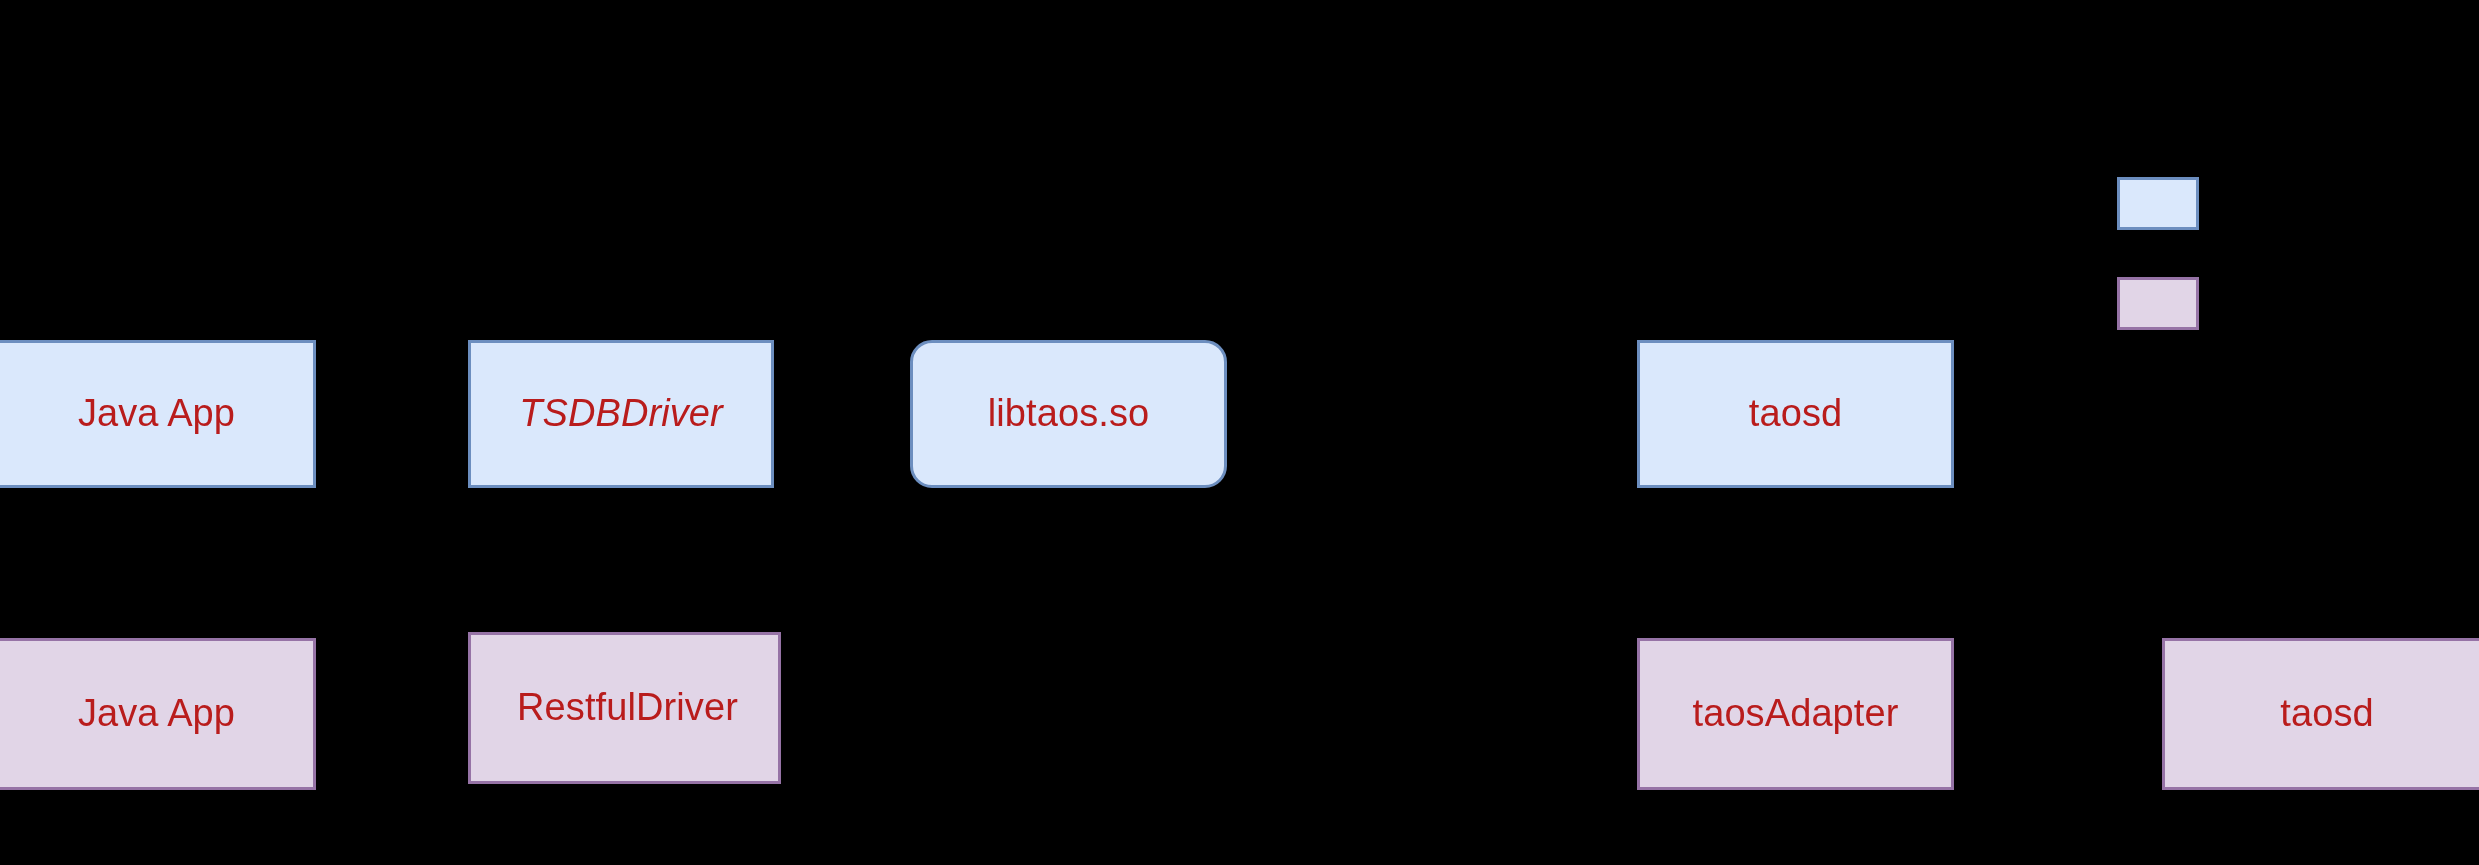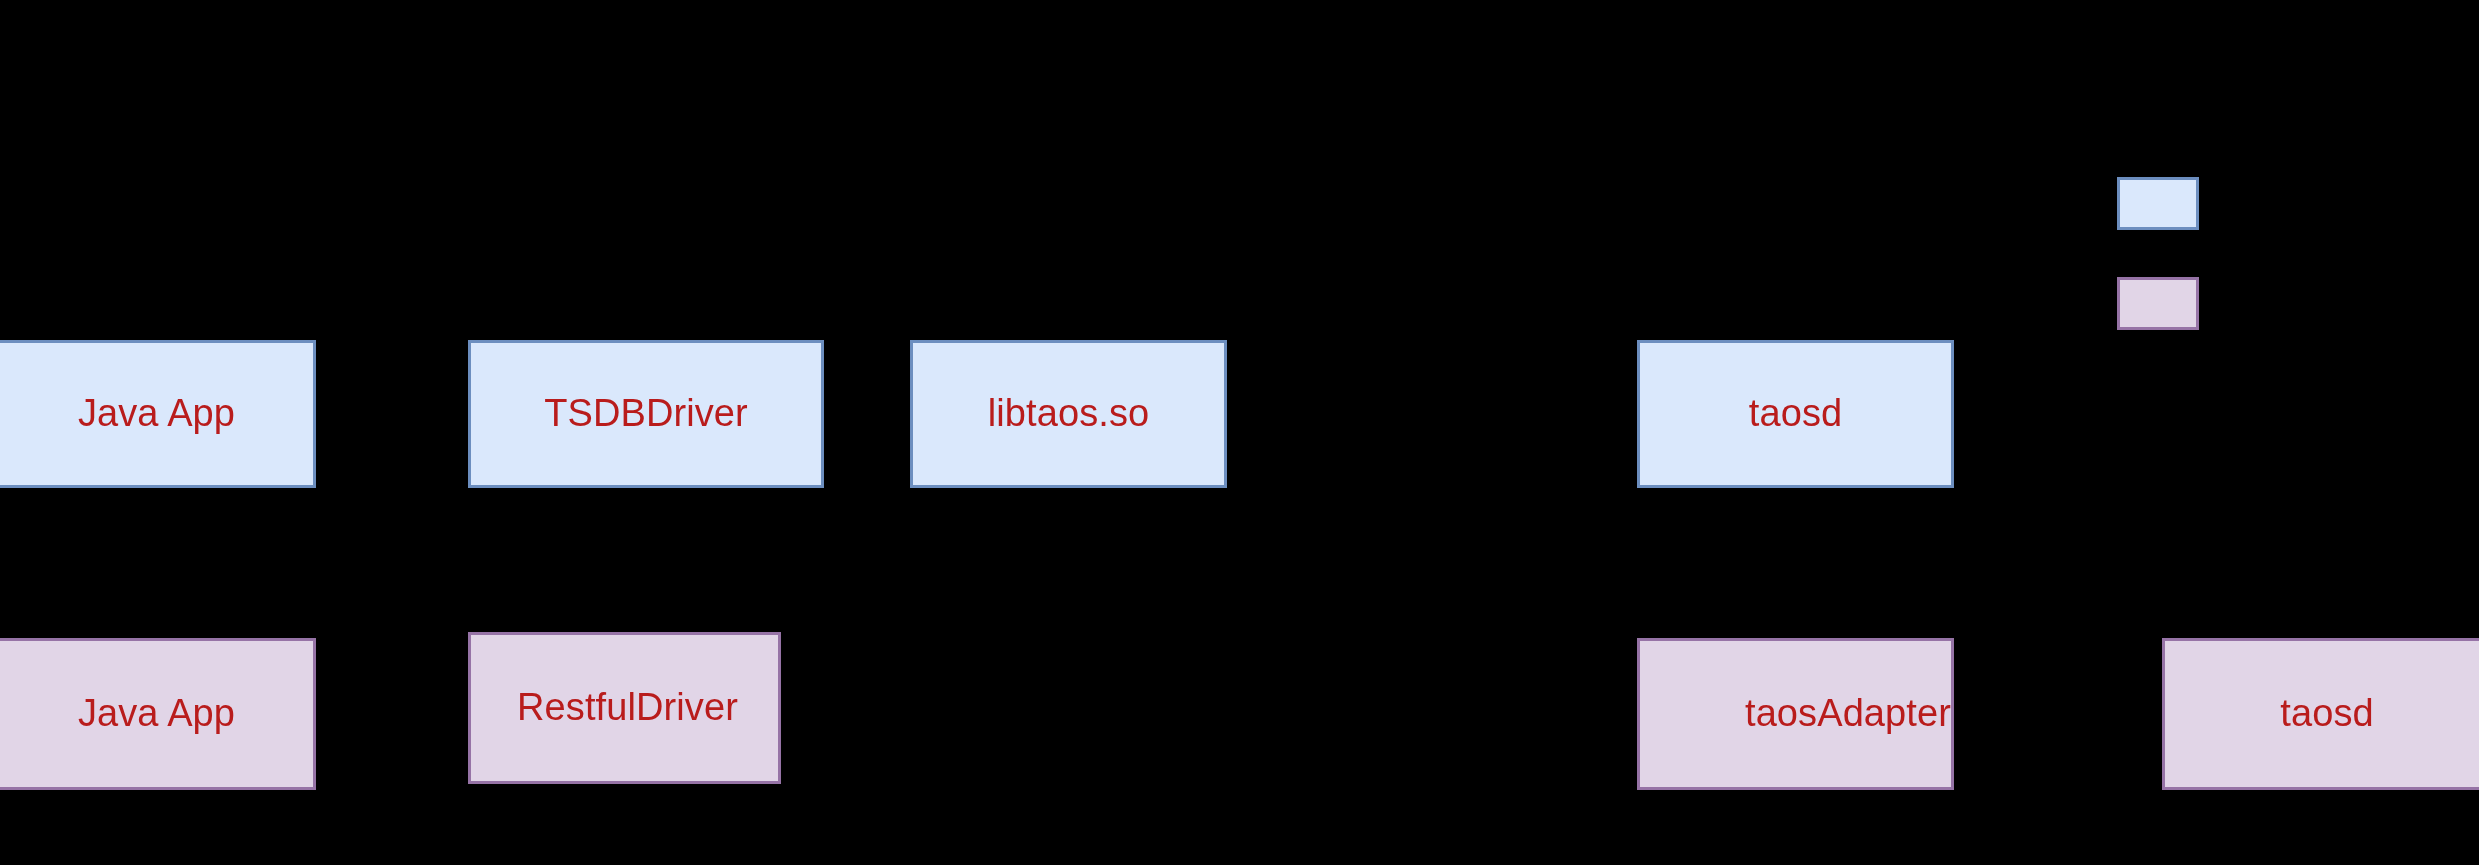--- a/index.html
+++ b/index.html
@@ -100,41 +100,41 @@
       <line x1="316" y1="714" x2="468" y2="714"></line>
       <line x1="785" y1="714" x2="1637" y2="714"></line>
       <line x1="1954" y1="714" x2="2162" y2="714"></line>
     </g>
   </svg>
 
   <div class="node native" style="left:-3px; top:340px; width:319px; height:148px;">
     <span class="node-label">Java App</span>
   </div>
 
-  <div class="node native" style="left:468px; top:340px; width:356px; height:148px;">
+  <div class="node native" style="left:468px; top:340px; width:306px; height:148px;font-style:italic;">
     <span class="node-label">TSDBDriver</span>
   </div>
 
-  <div class="node native" style="left:910px; top:340px; width:317px; height:148px;">
+  <div class="node native" style="left:910px; top:340px; width:317px; height:148px;border-radius:22px;">
     <span class="node-label">libtaos.so</span>
   </div>
 
   <div class="node native" style="left:1637px; top:340px; width:317px; height:148px;">
     <span class="node-label">taosd</span>
   </div>
 
   <div class="node rest" style="left:-3px; top:638px; width:319px; height:152px;">
     <span class="node-label">Java App</span>
   </div>
 
   <div class="node rest" style="left:468px; top:632px; width:313px; height:152px;padding-left:6px;">
     <span class="node-label">RestfulDriver</span>
   </div>
 
-  <div class="node rest" style="left:1637px; top:638px; width:317px; height:152px;justify-content:flex-end;">
+  <div class="node rest" style="left:1637px; top:638px; width:317px; height:152px;">
     <span class="node-label">taosAdapter</span>
   </div>
 
   <div class="node rest" style="left:2162px; top:638px; width:330px; height:152px;">
     <span class="node-label">taosd</span>
   </div>
 
   <div class="legend-swatch native" style="left:2117px; top:177px; width:82px; height:53px;"></div>
   <div class="legend-label" style="left:2213px; top:190px;"></div>
 

